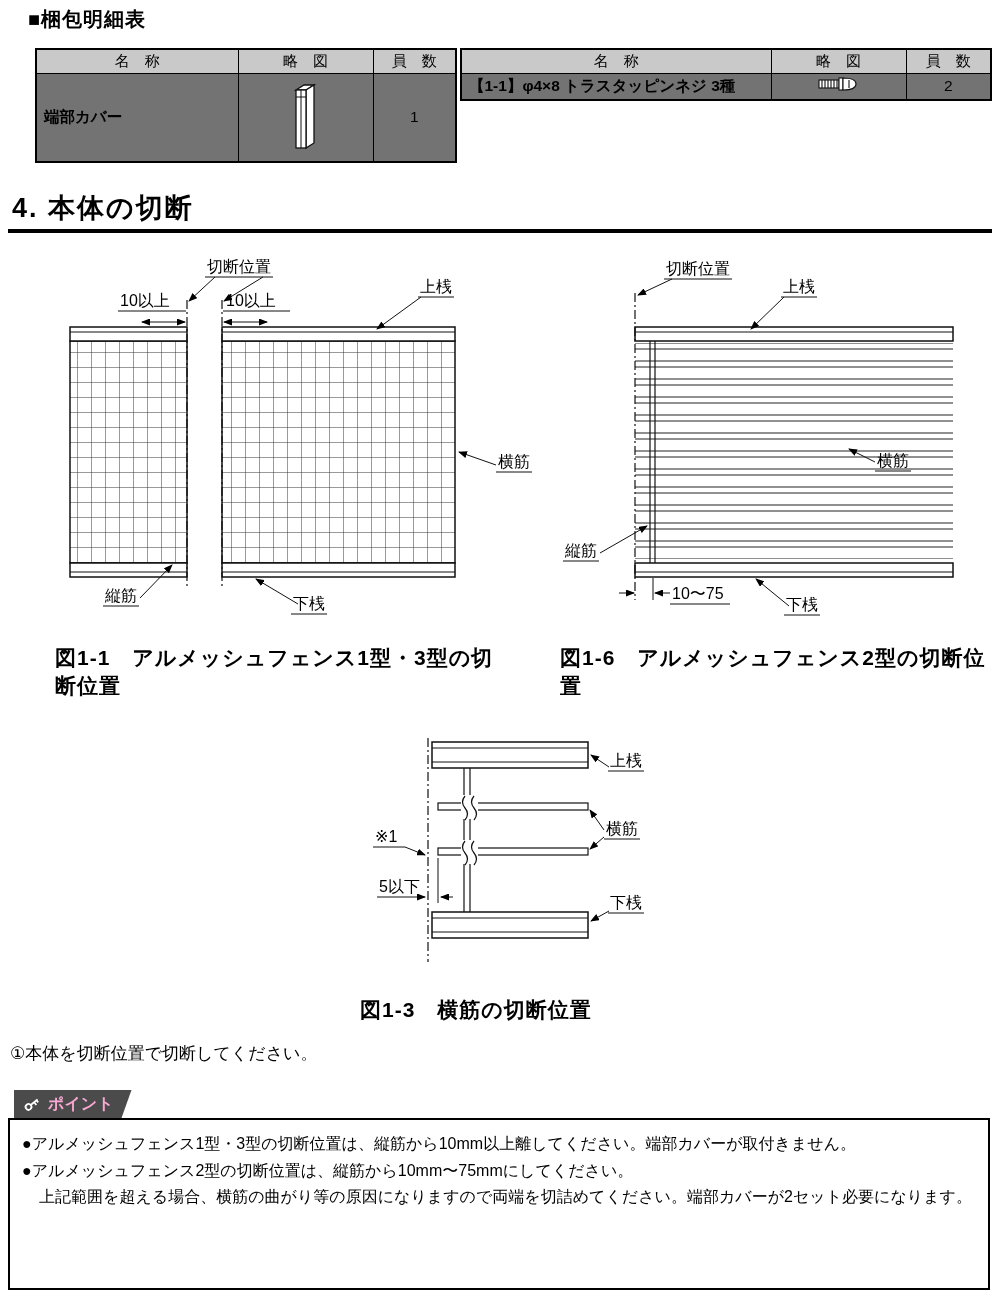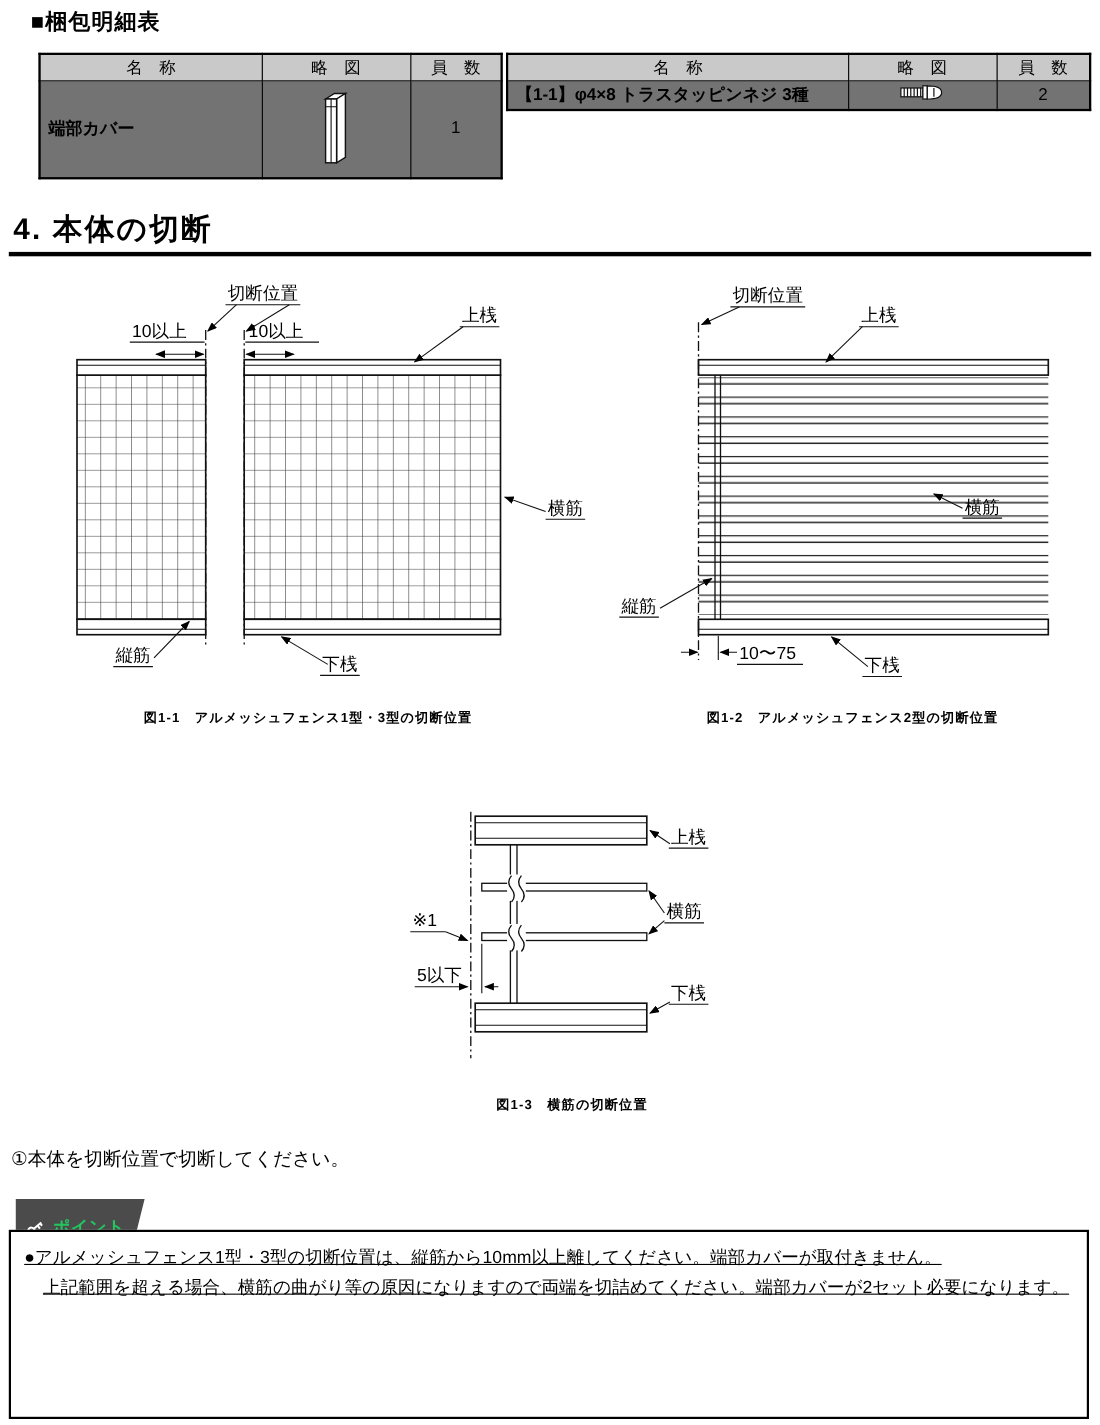--- a/index.html
+++ b/index.html
@@ -7,27 +7,27 @@
         font-family:"Liberation Sans","DejaVu Sans",sans-serif;color:#000;}
   .abs{position:absolute;}
   .pkg-heading{font-size:20px;font-weight:bold;letter-spacing:1px;}
   .section-heading{font-size:27px;font-weight:bold;letter-spacing:2px;}
   .rule{background:#000;}
   table.pkg{border-collapse:collapse;border:2px solid #000;table-layout:fixed;background:#737373;}
   table.pkg th{background:#c9c9c9;border:1px solid #000;font-size:15px;font-weight:normal;padding:2px 0;}
   table.pkg td{border:1px solid #000;font-size:15.5px;vertical-align:middle;}
   td.l{text-align:left;padding:0 7px;font-weight:bold;}
   td.c{text-align:center;}
-  .caption{font-size:12px;font-weight:bold;text-align:center;letter-spacing:1px;}
+  .caption{font-size:21px;font-weight:bold;text-align:left;letter-spacing:1px;}
   .step-text{font-size:17px;}
   .point-box{border:2px solid #000;background:#fff;box-sizing:border-box;padding:11px 12px 0 12px;}
   .point-line{font-size:16px;line-height:26.5px;white-space:nowrap;}
   .point-line.cont{padding-left:17px;}
-  .badge{background:#4b4b4b;color:#22c55e;display:flex;align-items:center;gap:7px;
-         padding:16px 18px 4px 9px;font-size:16px;font-weight:bold;
+  .badge{background:#4b4b4b;color:#f9a8d4;display:flex;align-items:center;gap:7px;
+         padding:4px 18px 4px 9px;font-size:16px;font-weight:bold;
          clip-path:polygon(0 0,100% 0,calc(100% - 10px) 100%,0 100%);}
   svg text{font-size:16px;fill:#000;stroke:none;font-family:"Liberation Sans","DejaVu Sans",sans-serif;}
 </style>
 </head>
 <body>
 
 <div class="page">
 
   <div class="abs pkg-heading" style="left:28px;top:6px;">■梱包明細表</div>
 
@@ -214,21 +214,21 @@
       <line x1="110" y1="345" x2="95" y2="345" marker-end="url(#arB)"></line>
       <text x="112" y="351">10〜75</text>
       <line x1="110" y1="356" x2="170" y2="356"></line>
     </g>
     <g stroke="#111" stroke-width="1">
       <text x="226" y="362">下桟</text>
       <line x1="224" y1="367" x2="260" y2="367"></line>
       <line x1="229" y1="358" x2="196" y2="331" marker-end="url(#arB)"></line>
     </g>
   </svg>
-  <div class="abs caption" style="left:560px;top:644px;width:430px;">図1-2　アルメッシュフェンス2型の切断位置</div>
+  <div class="abs caption" style="left:560px;top:644px;width:430px;">図1-6　アルメッシュフェンス2型の切断位置</div>
 
   <svg class="abs" style="left:365px;top:722px;" width="305" height="270" viewBox="0 0 305 270">
     <defs>
       <marker id="arC" markerWidth="9" markerHeight="7" refX="8" refY="3.5" orient="auto-start-reverse">
           <path d="M0 0L9 3.5L0 7z" fill="#000"></path>
         </marker>
     </defs>
     <line x1="63" y1="16" x2="63" y2="240" stroke="#111" stroke-width="1.2" stroke-dasharray="9 3 2 3"></line>
     <g>
       <rect x="67" y="20" width="156" height="26" fill="#fff" stroke="#111" stroke-width="1.5"></rect>
@@ -291,18 +291,19 @@
     <svg width="18" height="18" viewBox="0 0 20 20">
       <g transform="rotate(-40 10 10)" stroke="#fff" fill="none" stroke-width="2">
         <circle cx="5" cy="10" r="3.2"></circle>
         <line x1="8.2" y1="10" x2="18" y2="10"></line>
         <line x1="13" y1="10" x2="13" y2="14"></line>
         <line x1="16.5" y1="10" x2="16.5" y2="13"></line>
       </g>
     </svg>
     <span>ポイント</span>
   </div>
-  <div class="abs point-box" style="left:8px;top:1118px;width:982px;height:172px;text-decoration:underline;">
+  <div class="abs point-box" style="left:8px;top:1118px;width:982px;height:172px;">
     <div class="point-line">●アルメッシュフェンス1型・3型の切断位置は、縦筋から10mm以上離してください。端部カバーが取付きません。</div>
+    <div class="point-line">●アルメッシュフェンス2型の切断位置は、縦筋から10mm〜75mmにしてください。</div>
     <div class="point-line cont">上記範囲を超える場合、横筋の曲がり等の原因になりますので両端を切詰めてください。端部カバーが2セット必要になります。</div>
   </div>
 
 </div>
 
 </body></html>

